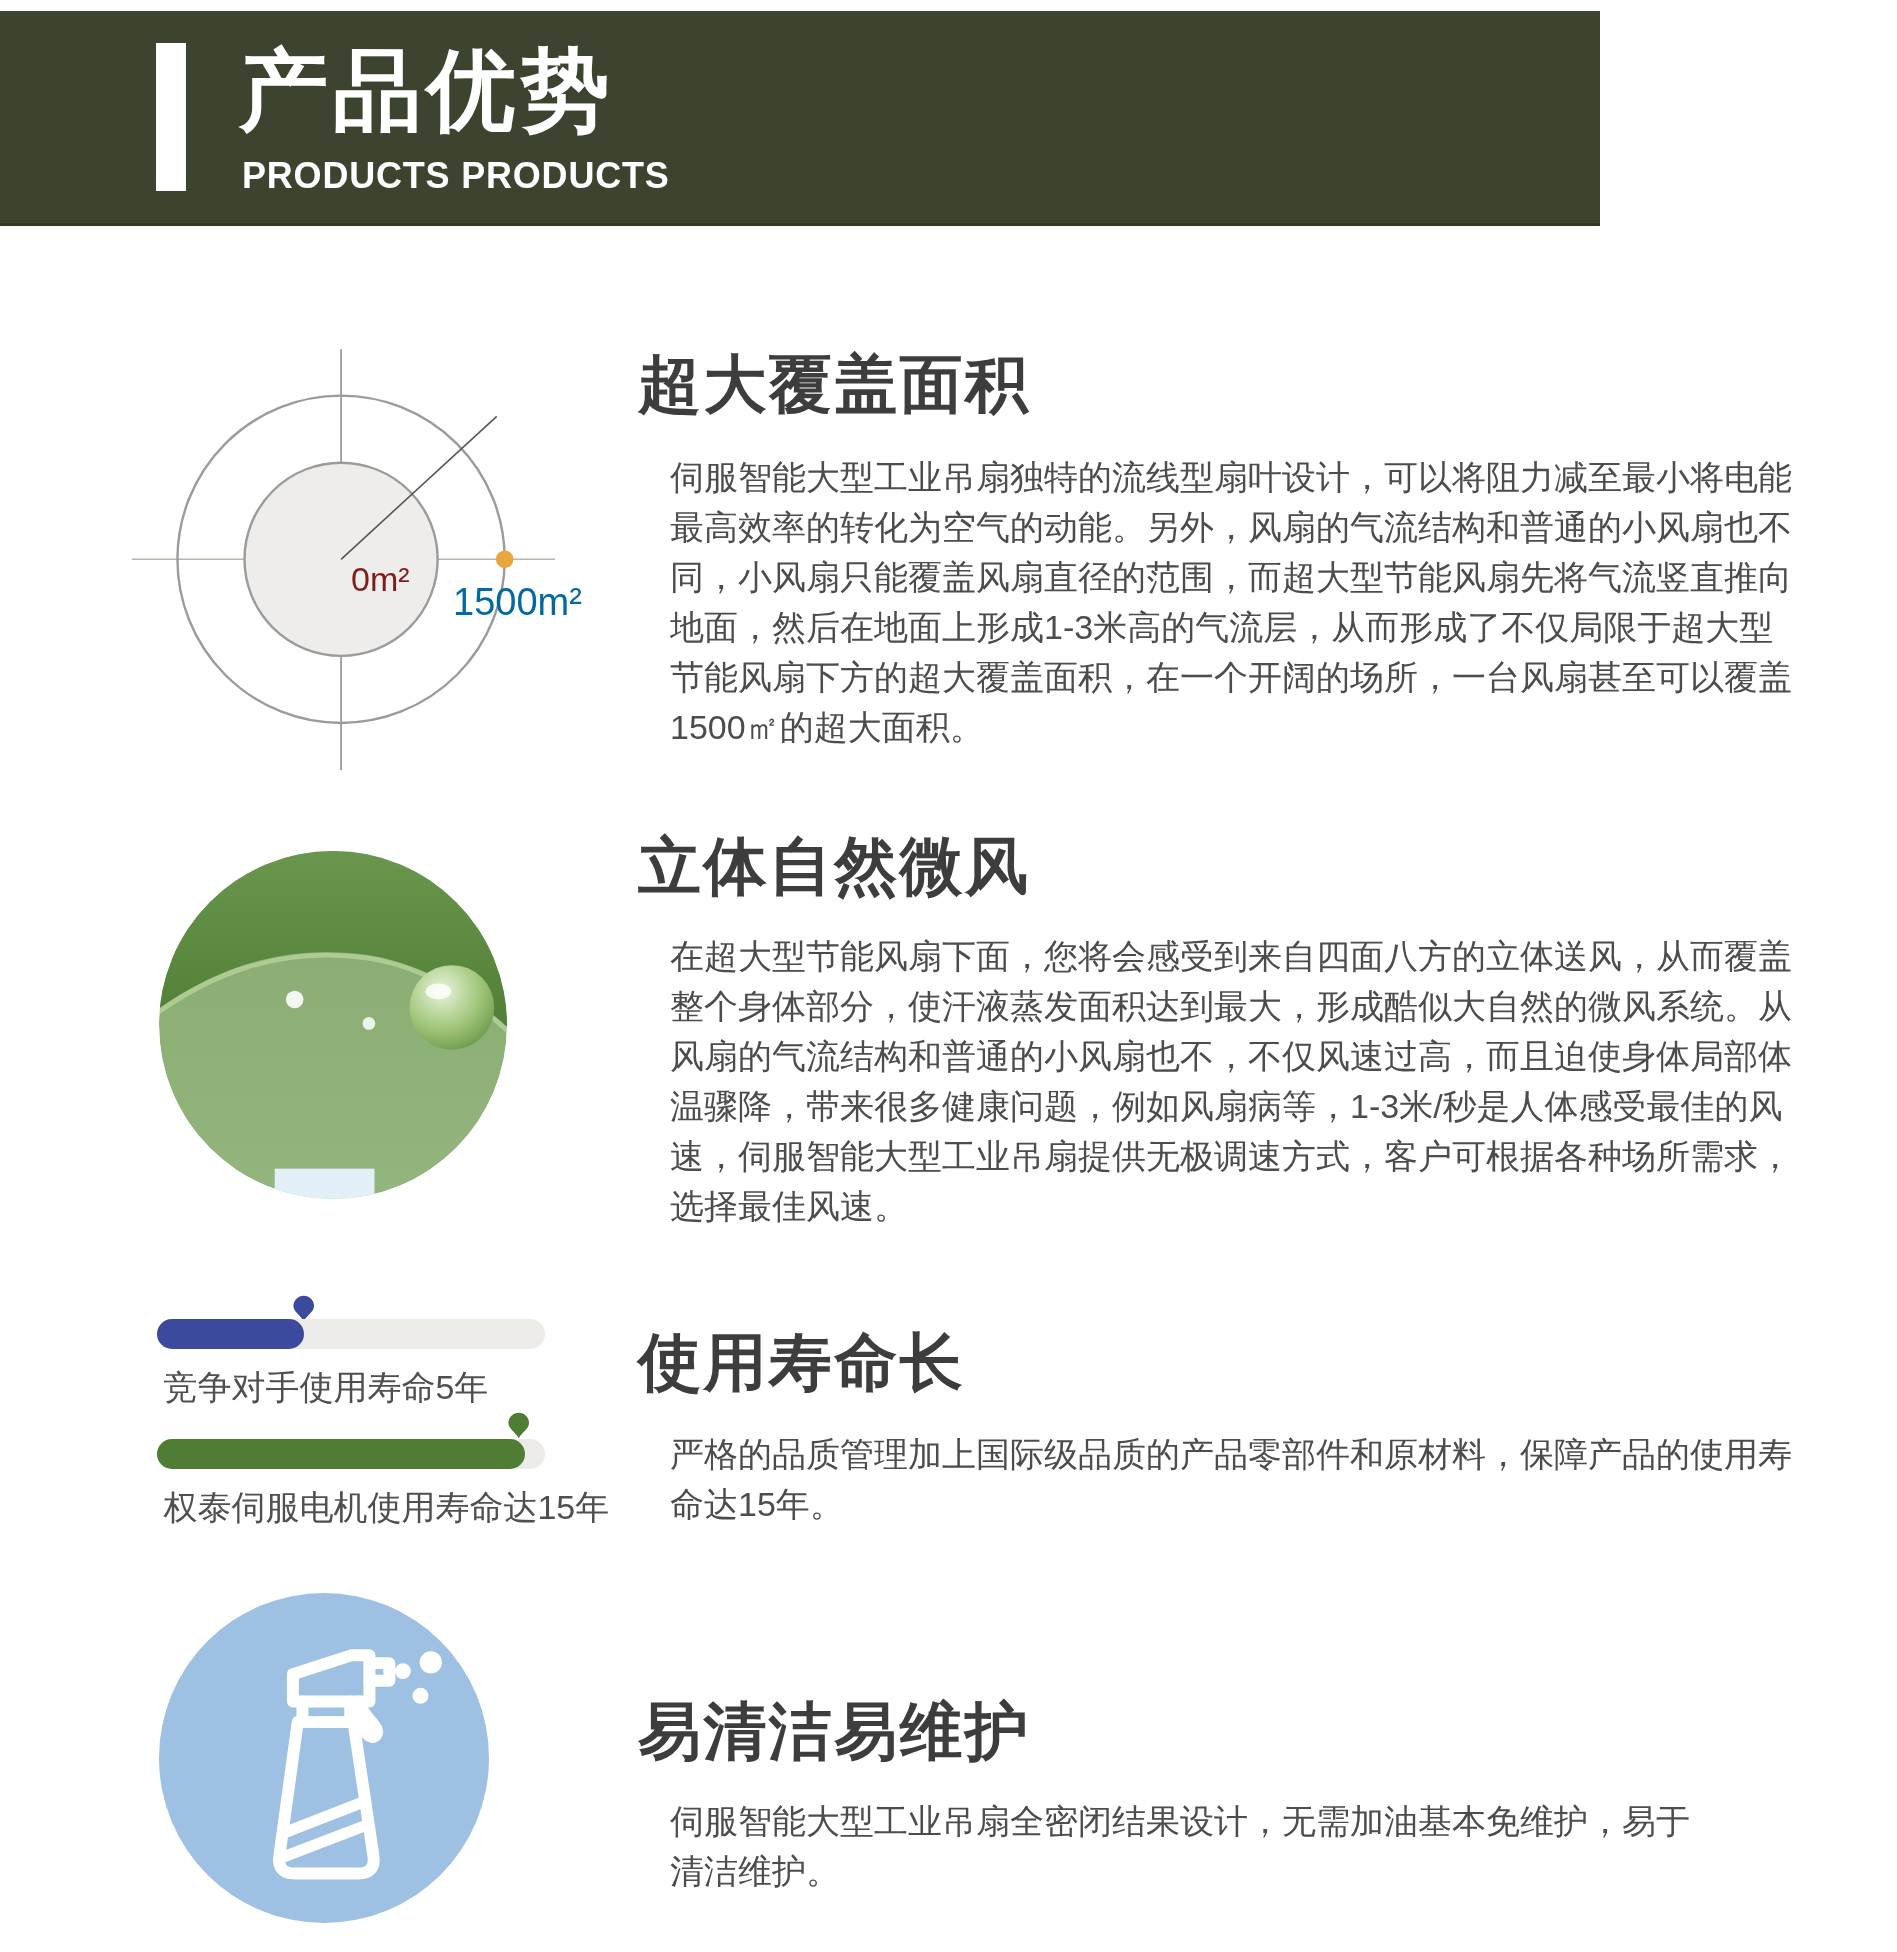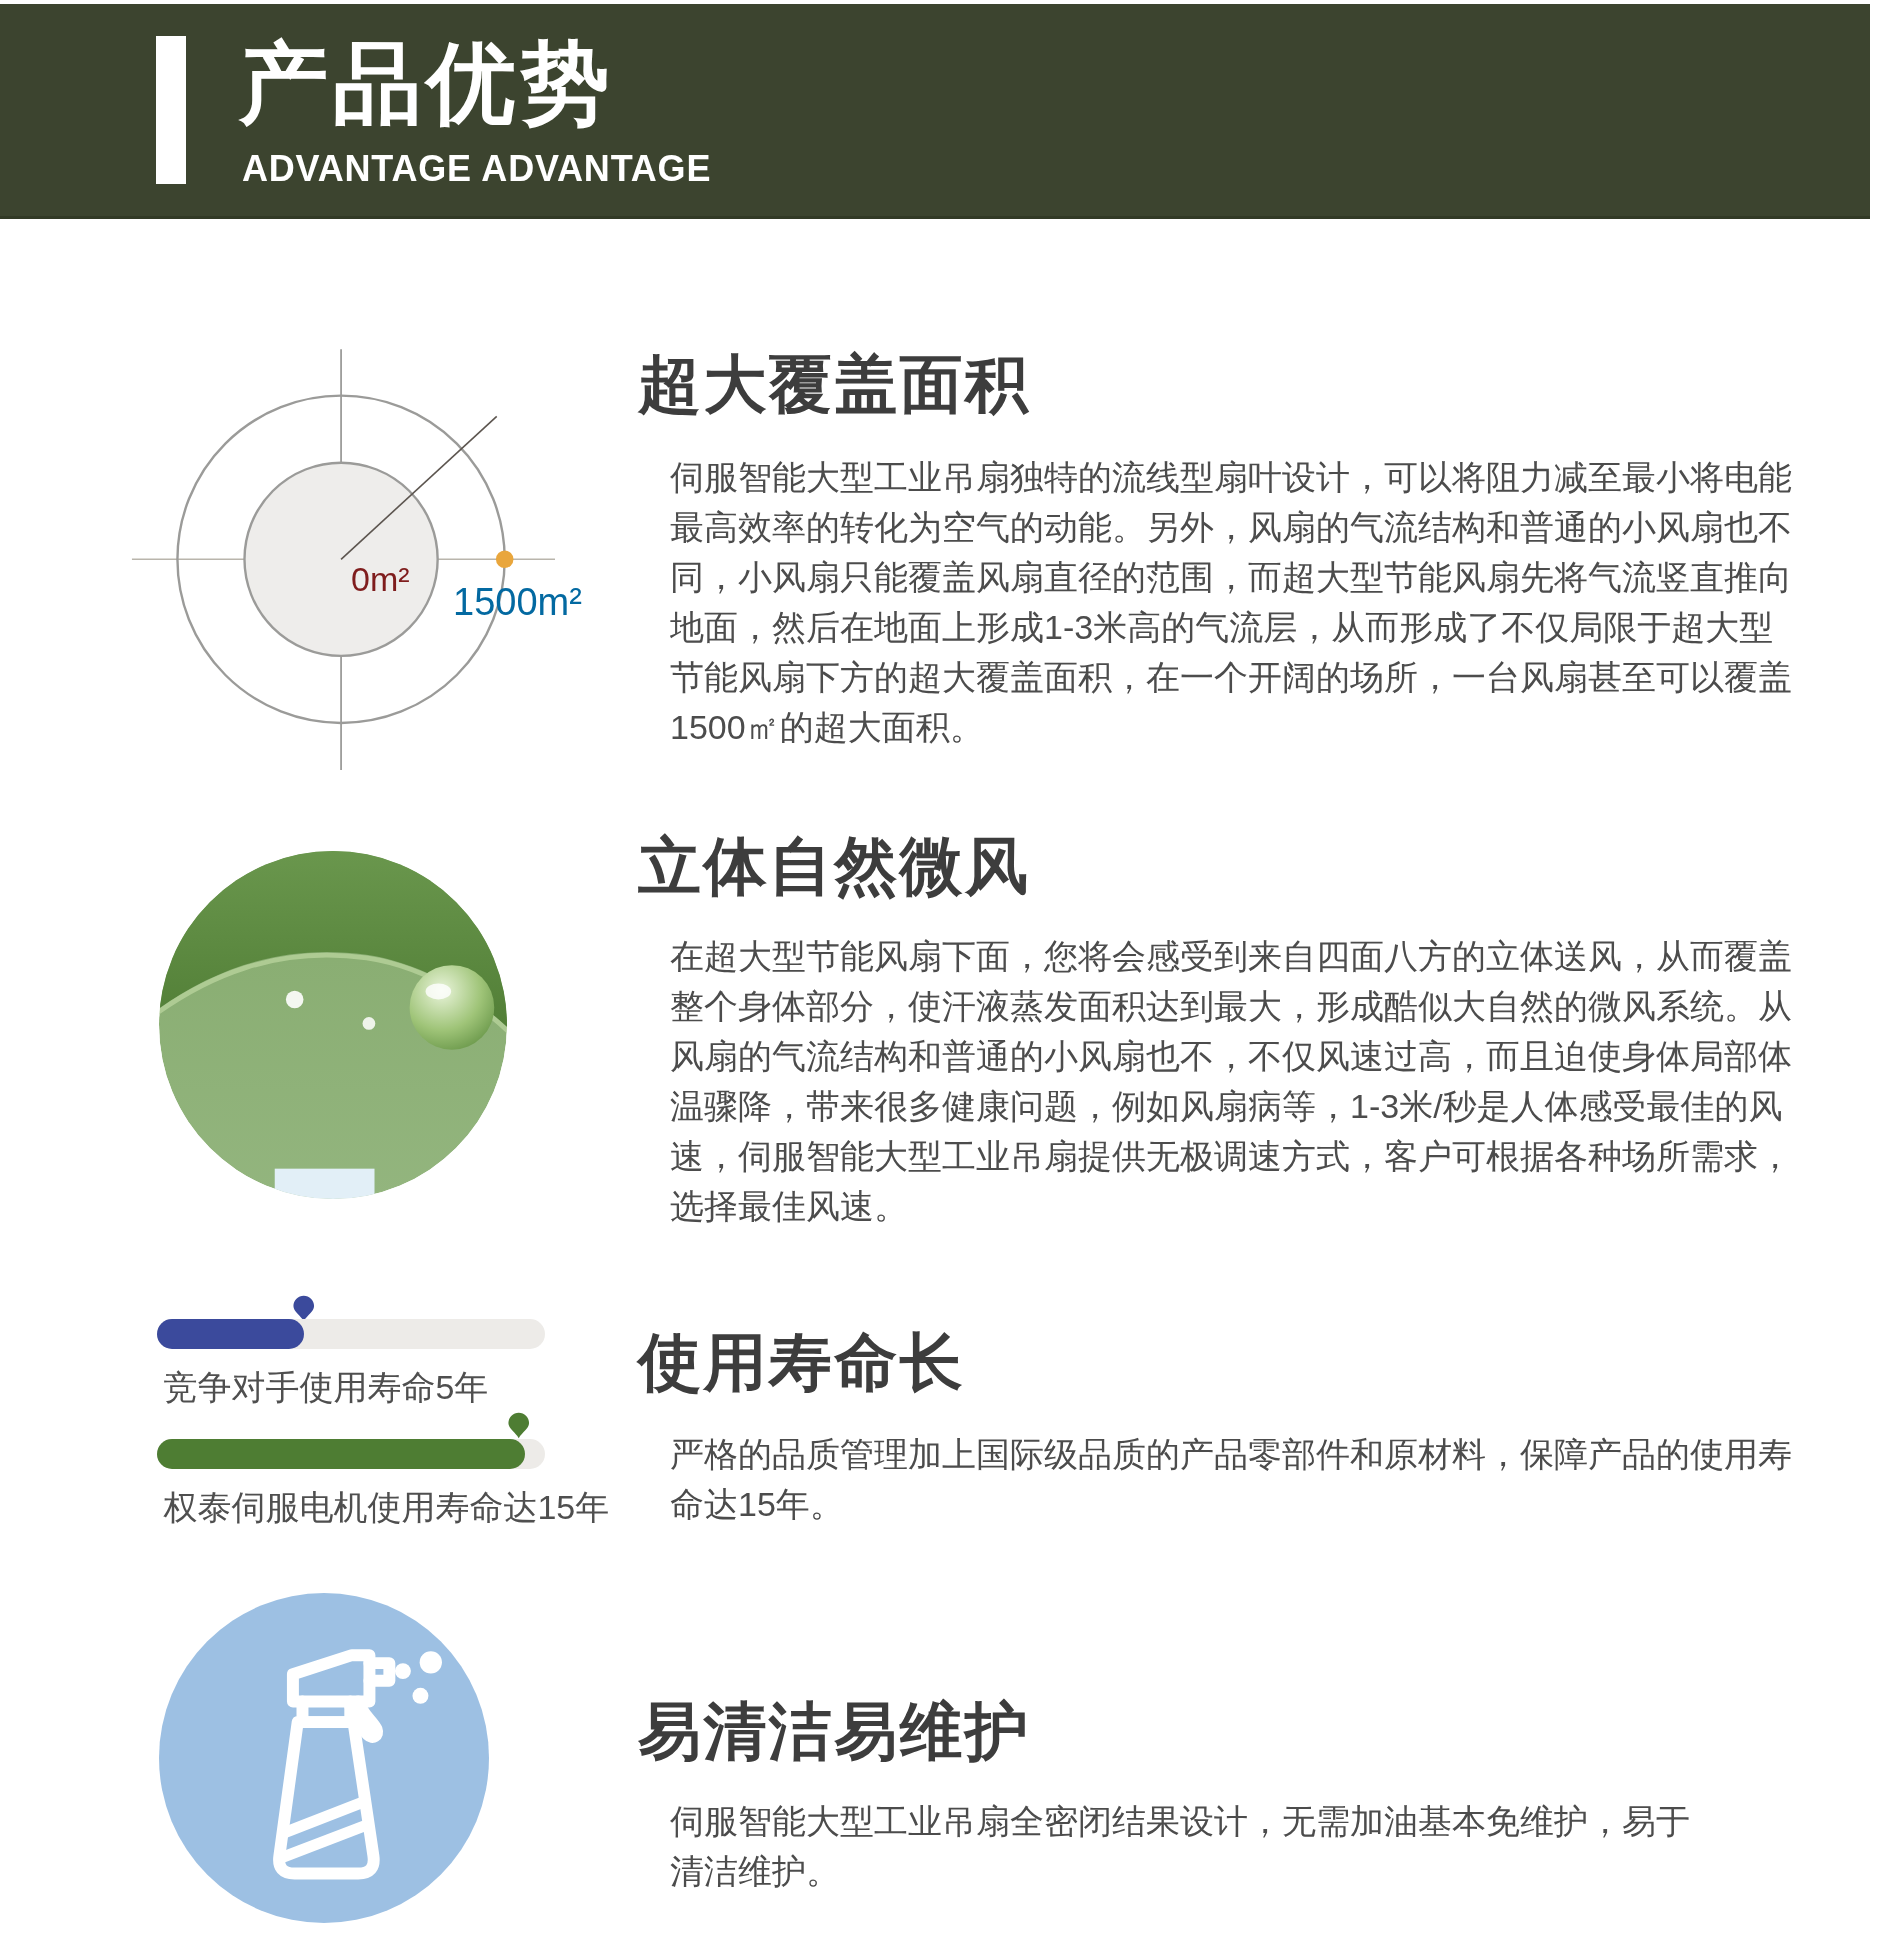--- a/index.html
+++ b/index.html
@@ -1,21 +1,21 @@
 <!DOCTYPE html>
 <html style="font-size:12.8px"><head>
 <meta charset="utf-8">
 <style>
   html,body{margin:0;padding:0;background:#ffffff;}
   body{font-family:"Liberation Sans","DejaVu Sans",sans-serif;}
   #page{position:relative;width:1898px;height:1953px;background:#ffffff;overflow:hidden;}
   .abs{position:absolute;}
 
   
-  #header{left:0;top:4px;width:1870px;height:212px;background:#3c442f;border-bottom:3.2px solid #323a26;}
+  #header{left:0;top:11px;width:1600px;height:212px;background:#3c442f;border-bottom:3.2px solid #323a26;}
   #accent-bar{left:156px;top:32px;width:30px;height:148px;background:#ffffff;}
   #title{left:239px;top:24px;font-size:89px;font-weight:bold;color:#ffffff;letter-spacing:4.8px;line-height:1.25;}
   #subtitle{left:242px;top:144px;font-size:36px;font-weight:bold;color:#ffffff;letter-spacing:0.8px;}
 
   
   .sec-heading{left:638px;font-size:63px;font-weight:bold;color:#3d3d3d;letter-spacing:2.4px;line-height:1.1;white-space:nowrap;}
   .para{left:638px;font-size:34px;color:#4c4c4c;line-height:50px;white-space:nowrap;margin-left:32px;}
   .para div{height:50px;}
 
   
@@ -30,21 +30,21 @@
   .bar-label{position:absolute;left:6.4px;font-size:34px;color:#4f4f4f;white-space:nowrap;}
 </style>
 </head>
 <body>
 
 <div id="page">
 
   <div id="header" class="abs">
     <div id="accent-bar" class="abs"></div>
     <div id="title" class="abs">产品优势</div>
-    <div id="subtitle" class="abs">ADVANTAGE ADVANTAGE</div>
+    <div id="subtitle" class="abs">PRODUCTS PRODUCTS</div>
   </div>
 
   <svg class="abs" style="left:48px;top:335px;" width="559" height="447" viewBox="0 0 700 560">
     <line x1="367" y1="18" x2="367" y2="545" stroke="#8f8f8d" stroke-width="2"></line>
     <line x1="105" y1="281" x2="635" y2="281" stroke="#b9b5ac" stroke-width="2"></line>
     <circle cx="367" cy="281" r="205" fill="none" stroke="#9b9b99" stroke-width="3"></circle>
     <circle cx="367" cy="281" r="121" fill="#eeedeb" stroke="#9b9b99" stroke-width="3"></circle>
     <line x1="367" y1="281" x2="562" y2="102" stroke="#5c554f" stroke-width="2"></line>
     <circle cx="572" cy="281" r="11" fill="#e9a63c"></circle>
   </svg>

